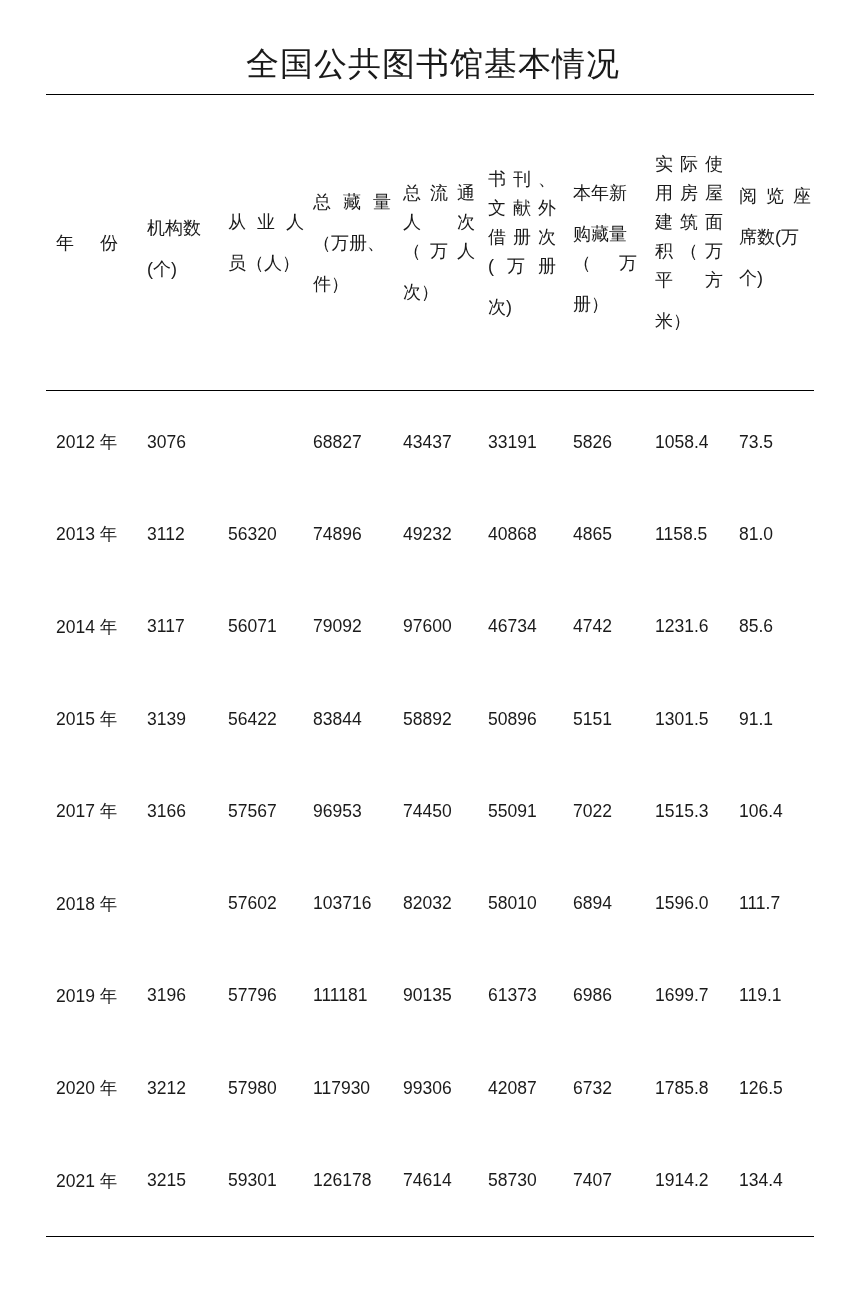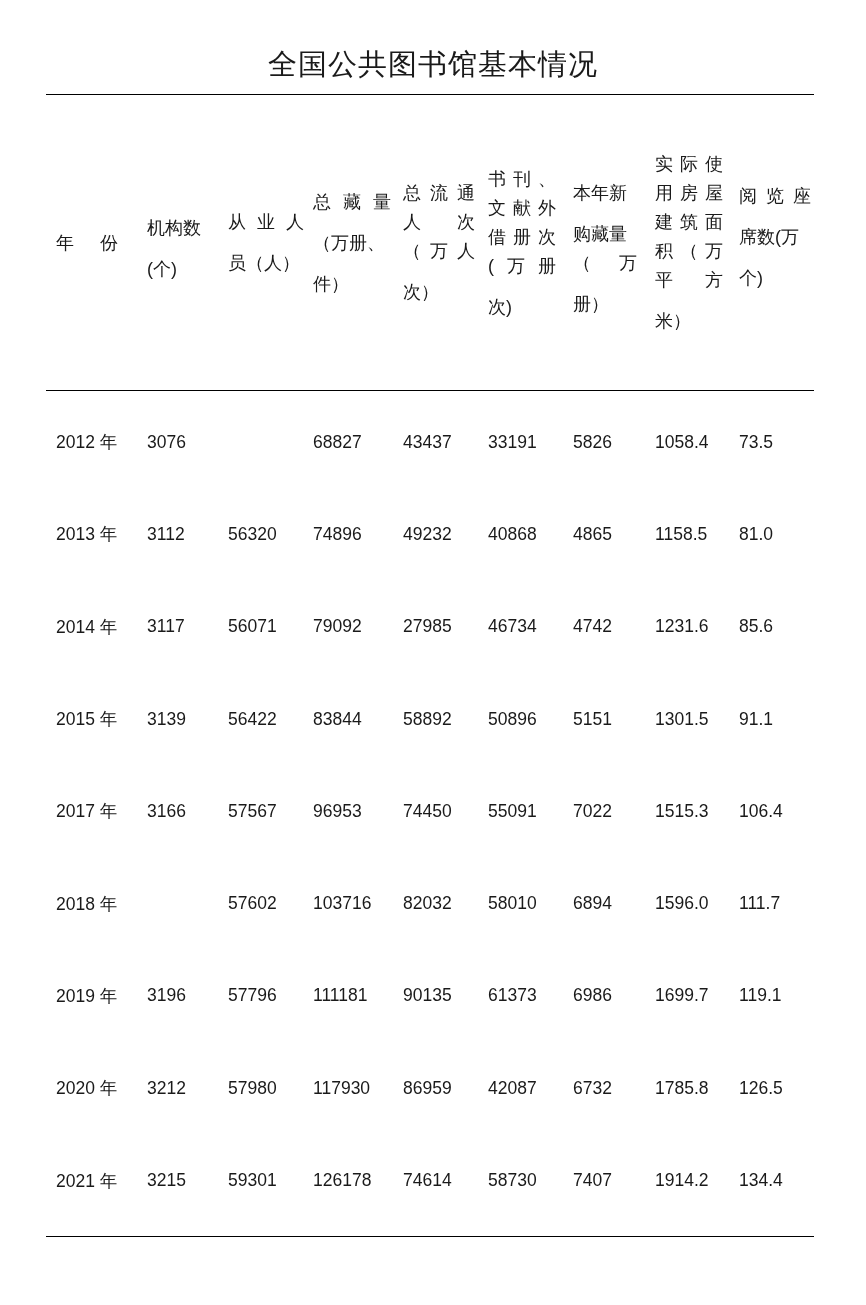--- a/index.html
+++ b/index.html
@@ -15,21 +15,21 @@
       font-family: "Liberation Sans", "DejaVu Sans", sans-serif;
       overflow: hidden;
     }
     .title {
       position: absolute;
       top: 44px;
       left: 0;
       width: 866px;
       text-align: center;
       font-family: "DejaVu Serif", "Liberation Serif", serif;
-      font-size: 29px;
+      font-size: 33px;
       letter-spacing: 1px;
       line-height: 40px;
     }
     .rule {
       position: absolute;
       left: 46px;
       width: 768px;
       height: 1px;
       background: #000;
     }
@@ -261,21 +261,21 @@
       <div class="cell c5">40868</div>
       <div class="cell c6">4865</div>
       <div class="cell c7">1158.5</div>
       <div class="cell c8">81.0</div>
     </div>
     <div class="row">
       <div class="cell c0">2014 年</div>
       <div class="cell c1">3117</div>
       <div class="cell c2">56071</div>
       <div class="cell c3">79092</div>
-      <div class="cell c4">27985</div>
+      <div class="cell c4">97600</div>
       <div class="cell c5">46734</div>
       <div class="cell c6">4742</div>
       <div class="cell c7">1231.6</div>
       <div class="cell c8">85.6</div>
     </div>
     <div class="row">
       <div class="cell c0">2015 年</div>
       <div class="cell c1">3139</div>
       <div class="cell c2">56422</div>
       <div class="cell c3">83844</div>
@@ -315,21 +315,21 @@
       <div class="cell c5">61373</div>
       <div class="cell c6">6986</div>
       <div class="cell c7">1699.7</div>
       <div class="cell c8">119.1</div>
     </div>
     <div class="row">
       <div class="cell c0">2020 年</div>
       <div class="cell c1">3212</div>
       <div class="cell c2">57980</div>
       <div class="cell c3">117930</div>
-      <div class="cell c4">86959</div>
+      <div class="cell c4">99306</div>
       <div class="cell c5">42087</div>
       <div class="cell c6">6732</div>
       <div class="cell c7">1785.8</div>
       <div class="cell c8">126.5</div>
     </div>
     <div class="row">
       <div class="cell c0">2021 年</div>
       <div class="cell c1">3215</div>
       <div class="cell c2">59301</div>
       <div class="cell c3">126178</div>

